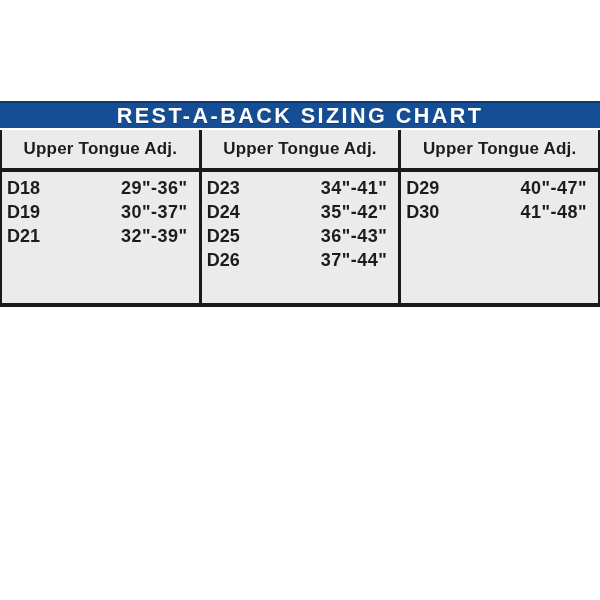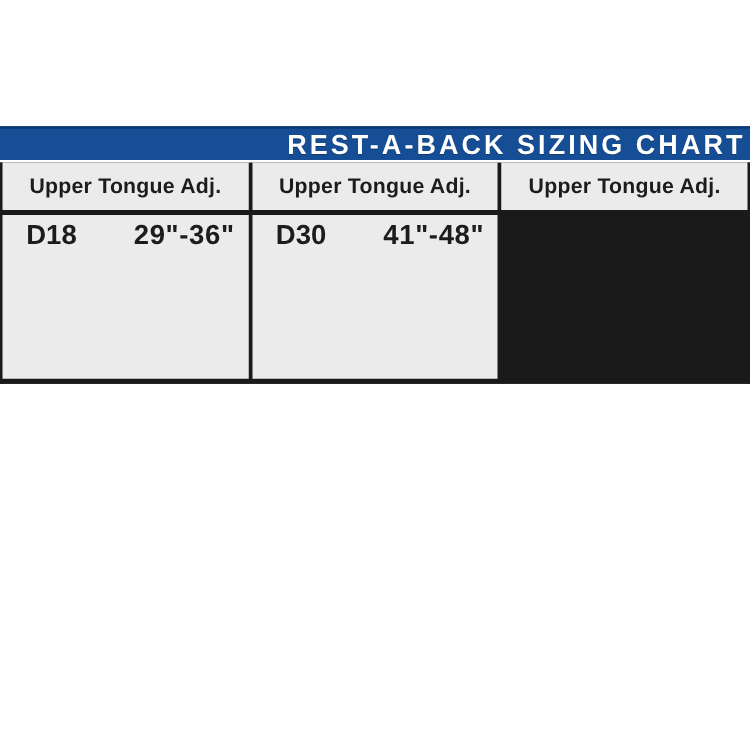--- a/index.html
+++ b/index.html
@@ -19,21 +19,21 @@
     position: absolute;
     top: 101px; left: 0;
     width: 600px;
   }
   .title-bar {
     height: 25px;
     background: #164e95;
     border-top: 2px solid #0d3a75;
     display: flex;
     align-items: center;
-    justify-content: flex-end;
+    justify-content: center;
   }
   .title-text {
     color: #ffffff;
     font-weight: bold;
     font-size: 22px;
     letter-spacing: 2.5px;
     white-space: nowrap;
     transform: scaleX(0.98);
     text-shadow: 0 1px 0 rgba(0,0,0,0.25);
   }
@@ -56,23 +56,23 @@
     font-size: 17px;
     color: #1c1c1c;
     letter-spacing: 0.2px;
   }
   .body-cell { padding-top: 4px; }
   .row {
     height: 24px;
     display: flex;
     align-items: center;
     justify-content: space-between;
-    padding: 0 11px 0 19px;
+    padding: 0 11px 0 5px;
     font-weight: bold;
-    font-size: 22px;
+    font-size: 18px;
     color: #1c1c1c;
   }
   .range { letter-spacing: 0.5px; }
 </style>
 </head>
 <body>
 
 <div class="canvas">
   <div class="chart-wrap">
 
@@ -86,24 +86,54 @@
 
       <div class="cell header-cell">Upper Tongue Adj.</div>
       <div class="cell header-cell">Upper Tongue Adj.</div>
       <div class="cell header-cell">Upper Tongue Adj.</div>
 
       <div class="cell body-cell">
         <div class="row">
           <span class="model">D18</span>
           <span class="range">29"-36"</span>
         </div>
+        <div class="row">
+          <span class="model">D19</span>
+          <span class="range">30"-37"</span>
+        </div>
+        <div class="row">
+          <span class="model">D21</span>
+          <span class="range">32"-39"</span>
+        </div>
       </div>
 
+      <div class="cell body-cell">
+        <div class="row">
+          <span class="model">D23</span>
+          <span class="range">34"-41"</span>
+        </div>
+        <div class="row">
+          <span class="model">D24</span>
+          <span class="range">35"-42"</span>
+        </div>
+        <div class="row">
+          <span class="model">D25</span>
+          <span class="range">36"-43"</span>
+        </div>
+        <div class="row">
+          <span class="model">D26</span>
+          <span class="range">37"-44"</span>
+        </div>
+      </div>
 
       <div class="cell body-cell">
+        <div class="row">
+          <span class="model">D29</span>
+          <span class="range">40"-47"</span>
+        </div>
         <div class="row">
           <span class="model">D30</span>
           <span class="range">41"-48"</span>
         </div>
       </div>
 
     </div>
   </div>
 </div>
 

